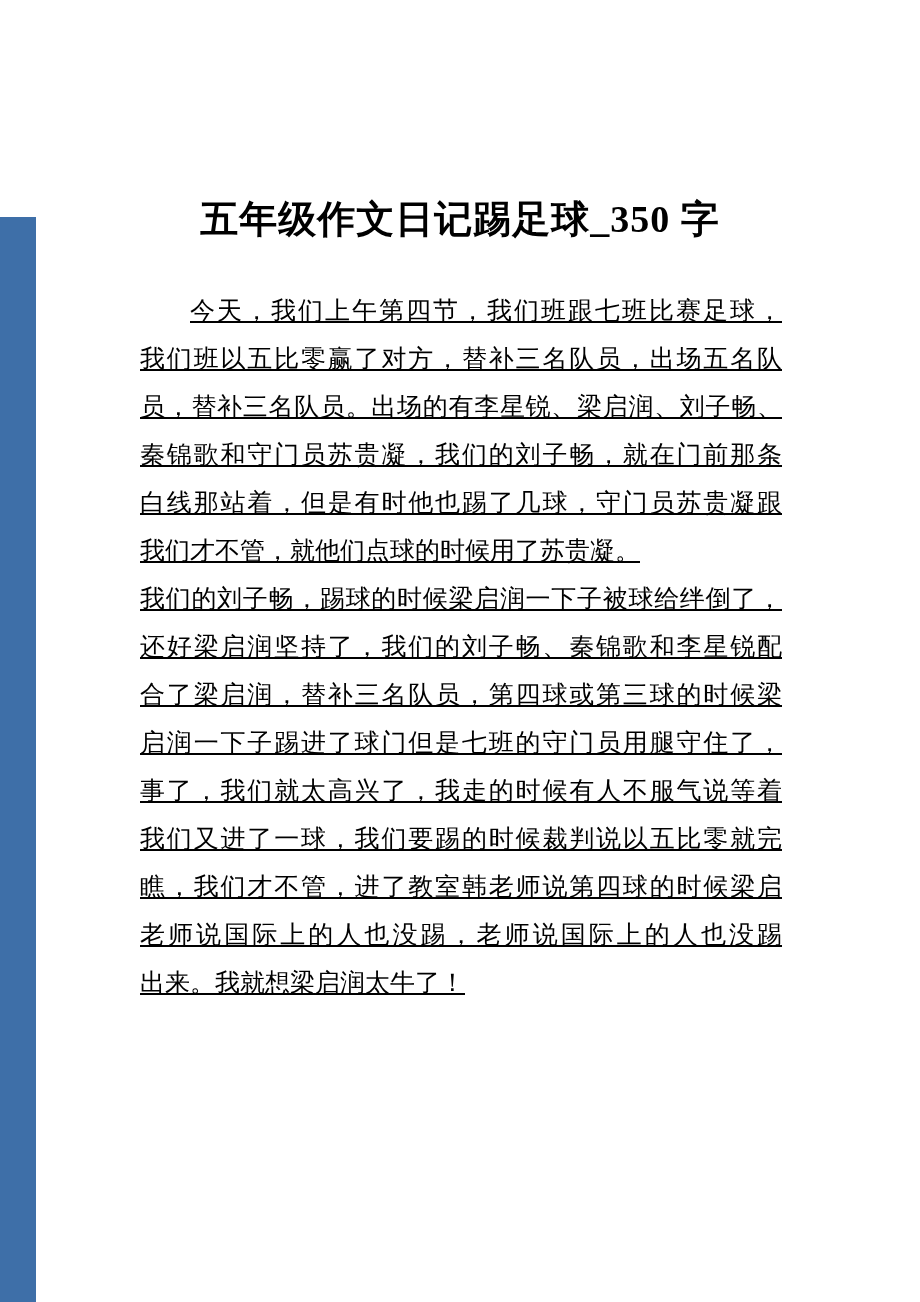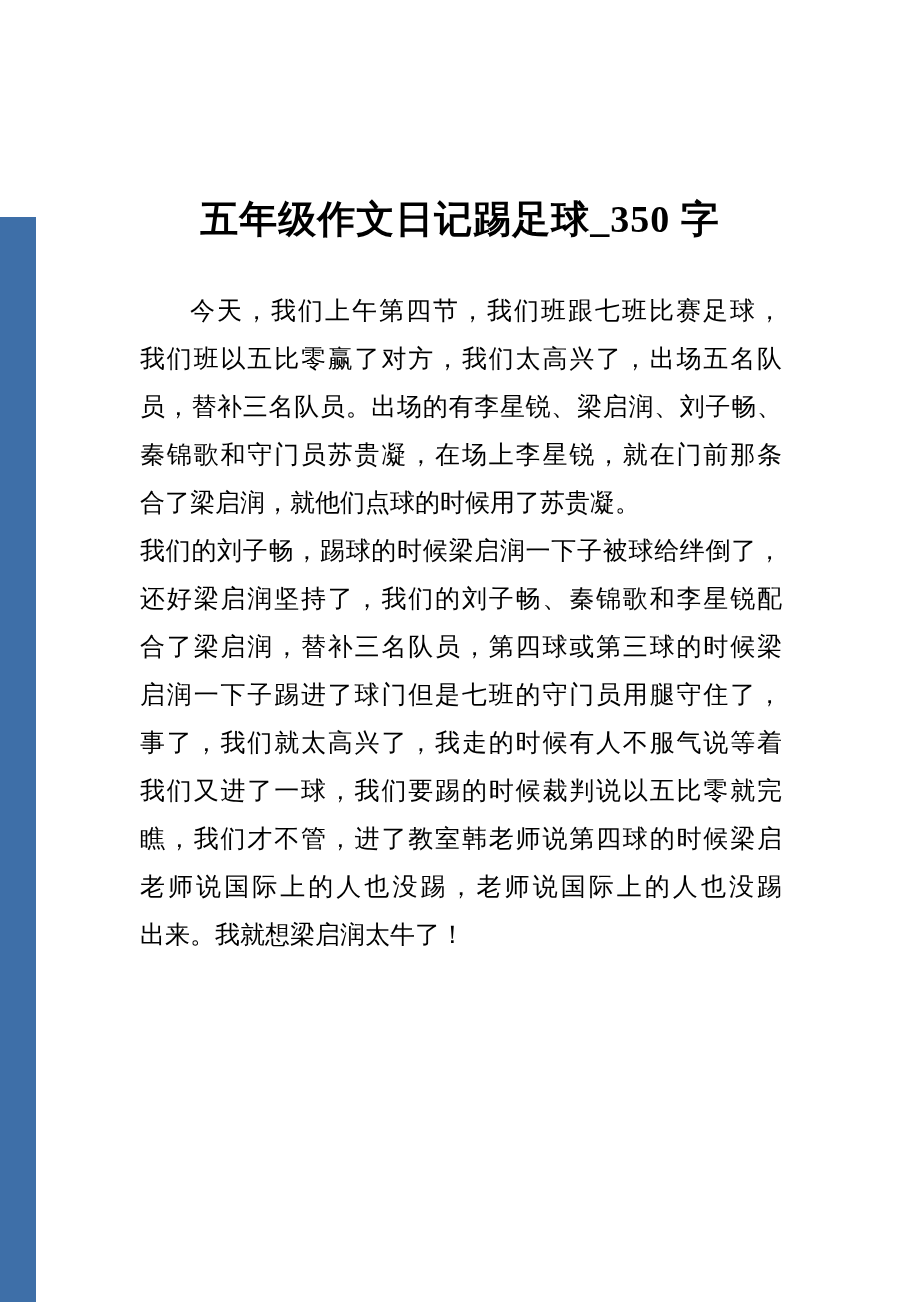--- a/index.html
+++ b/index.html
@@ -42,20 +42,21 @@
     font-size: 38px;
     font-weight: bold;
     letter-spacing: 1px;
     line-height: 50px;
   }
   .doc-body {
     position: absolute;
     top: 240px;
     left: 140px;
     width: 642px;
+    text-decoration: underline;
   }
   .line {
     font-size: 25px;
     line-height: 48px;
     height: 48px;
     text-align: justify;
     text-align-last: justify;
     overflow: hidden;
     white-space: nowrap;
   }
@@ -68,24 +69,25 @@
 </style>
 </head>
 <body>
 
 <div class="page">
   <div class="edge-left"></div>
   <div class="edge-bottom"></div>
   <h1 class="doc-title">五年级作文日记踢足球_350 字</h1>
   <div class="doc-body">
       <div class="line first">今天，我们上午第四节，我们班跟七班比赛足球，</div>
-      <div class="line">我们班以五比零赢了对方，我们太高兴了，出场五名队</div>
+      <div class="line">我们班以五比零赢了对方，替补三名队员，出场五名队</div>
       <div class="line">员，替补三名队员。出场的有李星锐、梁启润、刘子畅、</div>
-      <div class="line">秦锦歌和守门员苏贵凝，在场上李星锐，就在门前那条</div>
-      <div class="line last">合了梁启润，就他们点球的时候用了苏贵凝。</div>
+      <div class="line">秦锦歌和守门员苏贵凝，我们的刘子畅，就在门前那条</div>
+      <div class="line">白线那站着，但是有时他也踢了几球，守门员苏贵凝跟</div>
+      <div class="line last">我们才不管，就他们点球的时候用了苏贵凝。</div>
       <div class="line">我们的刘子畅，踢球的时候梁启润一下子被球给绊倒了，</div>
       <div class="line">还好梁启润坚持了，我们的刘子畅、秦锦歌和李星锐配</div>
       <div class="line">合了梁启润，替补三名队员，第四球或第三球的时候梁</div>
       <div class="line">启润一下子踢进了球门但是七班的守门员用腿守住了，</div>
       <div class="line">事了，我们就太高兴了，我走的时候有人不服气说等着</div>
       <div class="line">我们又进了一球，我们要踢的时候裁判说以五比零就完</div>
       <div class="line">瞧，我们才不管，进了教室韩老师说第四球的时候梁启</div>
       <div class="line">老师说国际上的人也没踢，老师说国际上的人也没踢</div>
       <div class="line last">出来。我就想梁启润太牛了！</div>
     </div>

